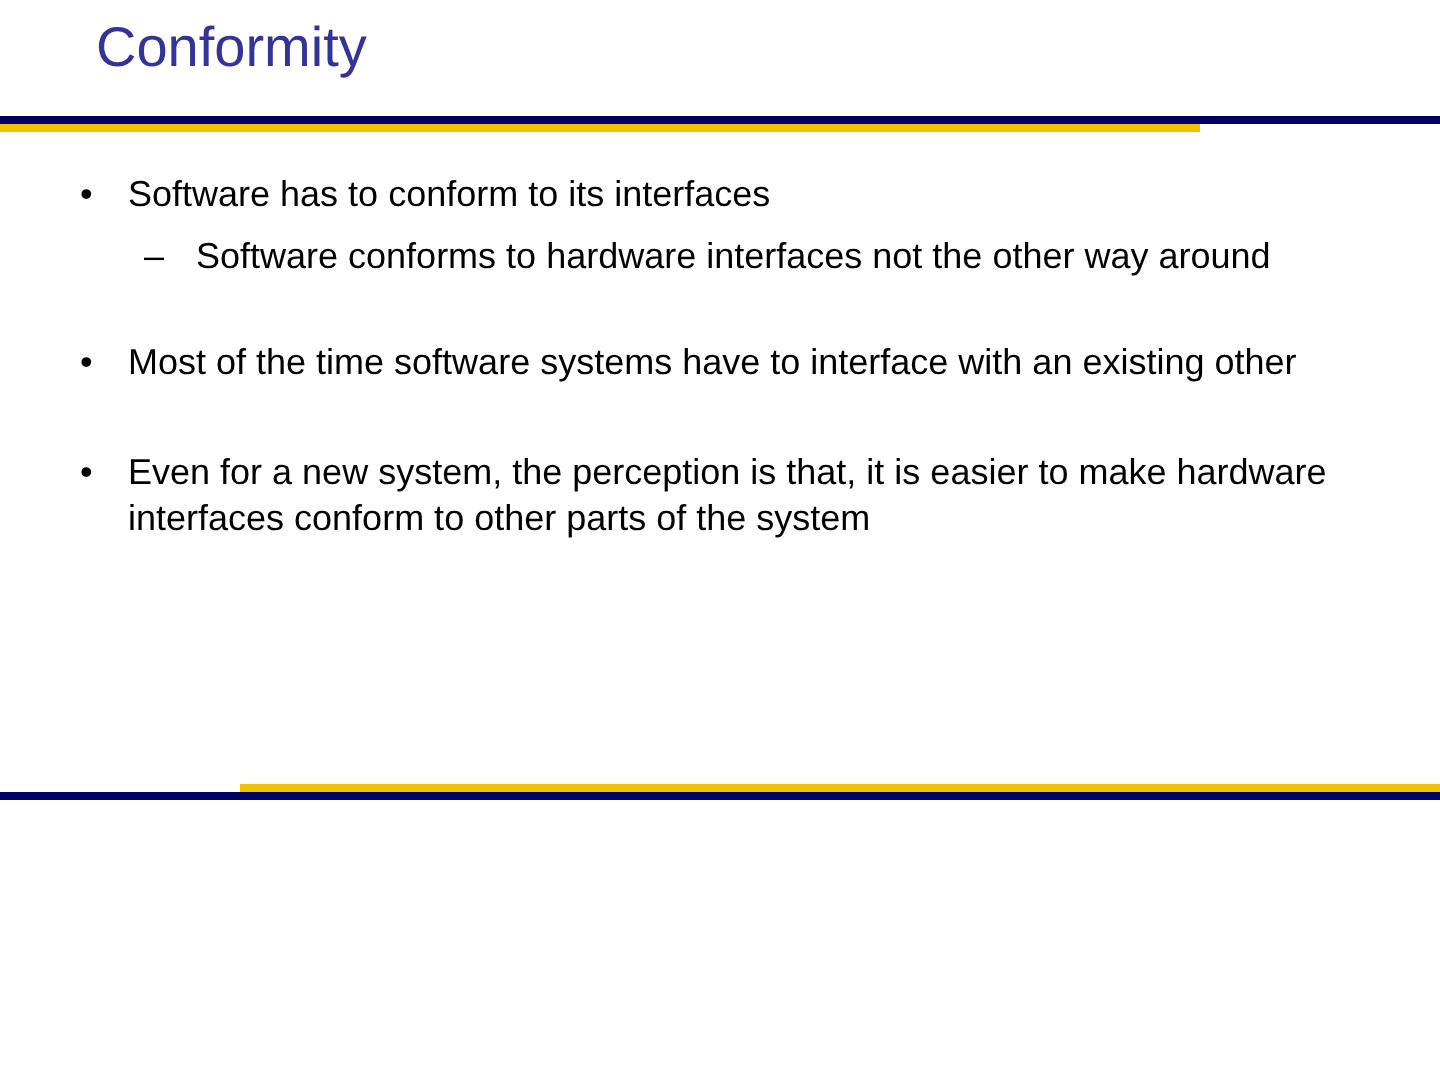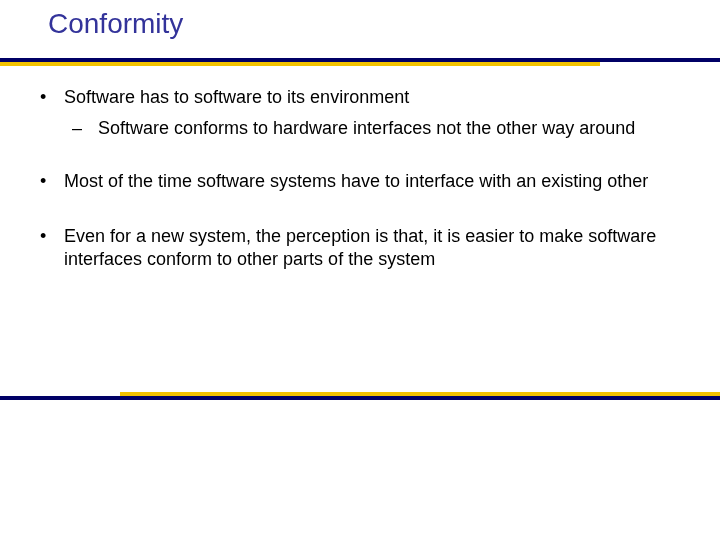--- a/index.html
+++ b/index.html
@@ -101,39 +101,39 @@
 
   <div class="rule-top">
     <div class="blue"></div>
     <div class="gold"></div>
   </div>
 
   <div class="body">
 
     <div class="b1">
       <div class="dot">•</div>
-      <div class="txt">Software has to software to its environment</div>
+      <div class="txt">Software has to conform to its interfaces</div>
     </div>
     <div class="b2">
       <div class="dash">–</div>
       <div class="txt">Software conforms to hardware interfaces not the other way around</div>
     </div>
 
     <div class="gap"></div>
 
     <div class="b1">
       <div class="dot">•</div>
       <div class="txt">Most of the time software systems have to interface with an existing other</div>
     </div>
 
     <div class="gap"></div>
 
     <div class="b1">
       <div class="dot">•</div>
-      <div class="txt">Even for a new system, the perception is that, it is easier to make software interfaces conform to other parts of the system</div>
+      <div class="txt">Even for a new system, the perception is that, it is easier to make hardware interfaces conform to other parts of the system</div>
     </div>
 
   </div>
 
   <div class="rule-bottom">
     <div class="gold"></div>
     <div class="blue"></div>
   </div>
 
 </div>

